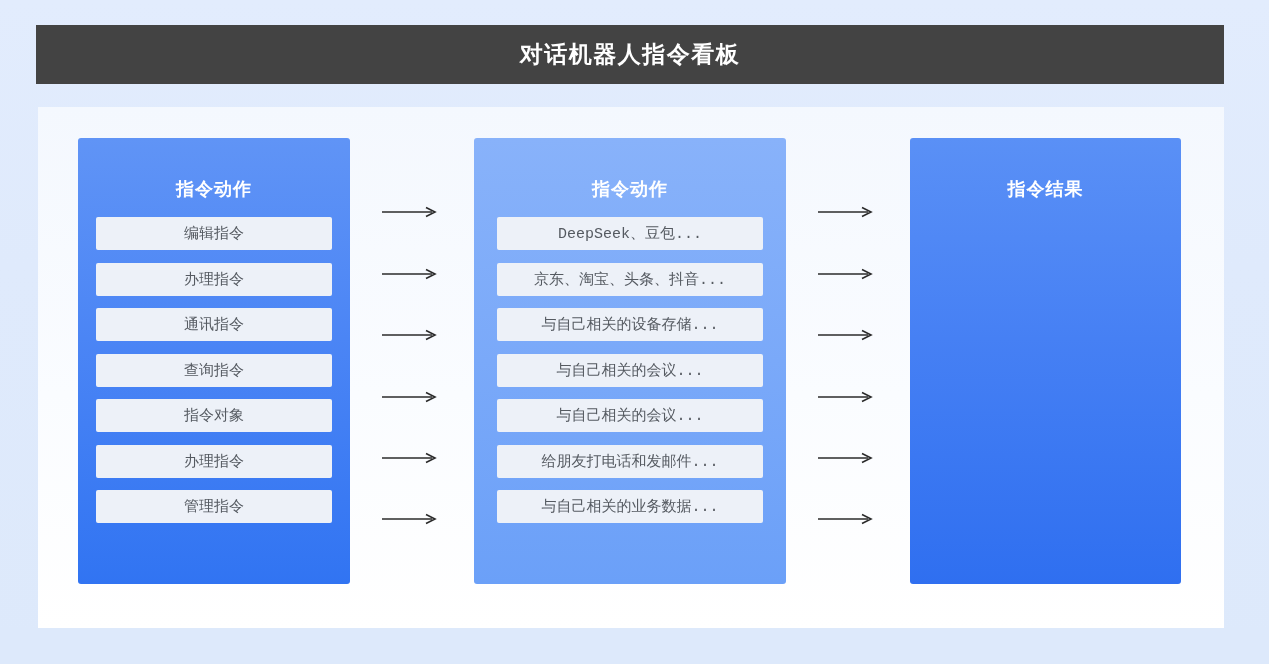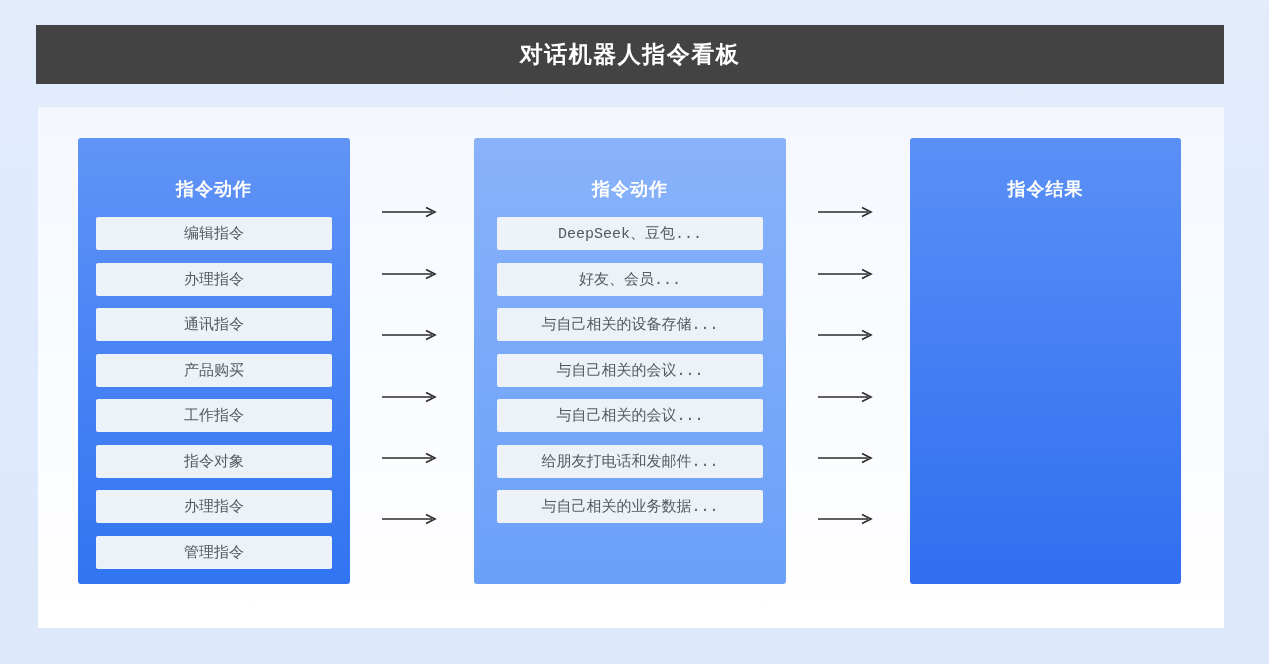--- a/index.html
+++ b/index.html
@@ -157,22 +157,21 @@
   </div>
 
   <div class="card"></div>
 
   <div class="column col-1">
     <div class="col-title">指令动作</div>
     <div class="items">
       <div class="pill">编辑指令</div>
       <div class="pill">办理指令</div>
       <div class="pill">通讯指令</div>
-      <div class="pill">产品购买</div>
-      <div class="pill">工作指令</div>
+      <div class="pill">查询指令</div>
       <div class="pill">指令对象</div>
       <div class="pill">办理指令</div>
       <div class="pill">管理指令</div>
     </div>
   </div>
 
   <div class="arrow-col arrow-col-1">
     <div class="arrow" style="top:64px">
       <svg width="56" height="12" viewBox="0 0 56 12">
           <path d="M0 6 H50" stroke="#2b2b2b" stroke-width="1.6" fill="none"></path>
@@ -208,21 +207,21 @@
           <path d="M0 6 H50" stroke="#2b2b2b" stroke-width="1.6" fill="none"></path>
           <path d="M44 1.5 L53 6 L44 10.5" stroke="#2b2b2b" stroke-width="1.6" fill="none"></path>
         </svg>
     </div>
   </div>
 
   <div class="column col-2">
     <div class="col-title">指令动作</div>
     <div class="items">
       <div class="pill">DeepSeek、豆包...</div>
-      <div class="pill">好友、会员...</div>
+      <div class="pill">京东、淘宝、头条、抖音...</div>
       <div class="pill">与自己相关的设备存储...</div>
       <div class="pill">与自己相关的会议...</div>
       <div class="pill">与自己相关的会议...</div>
       <div class="pill">给朋友打电话和发邮件...</div>
       <div class="pill">与自己相关的业务数据...</div>
     </div>
   </div>
 
   <div class="arrow-col arrow-col-2">
     <div class="arrow" style="top:64px">

